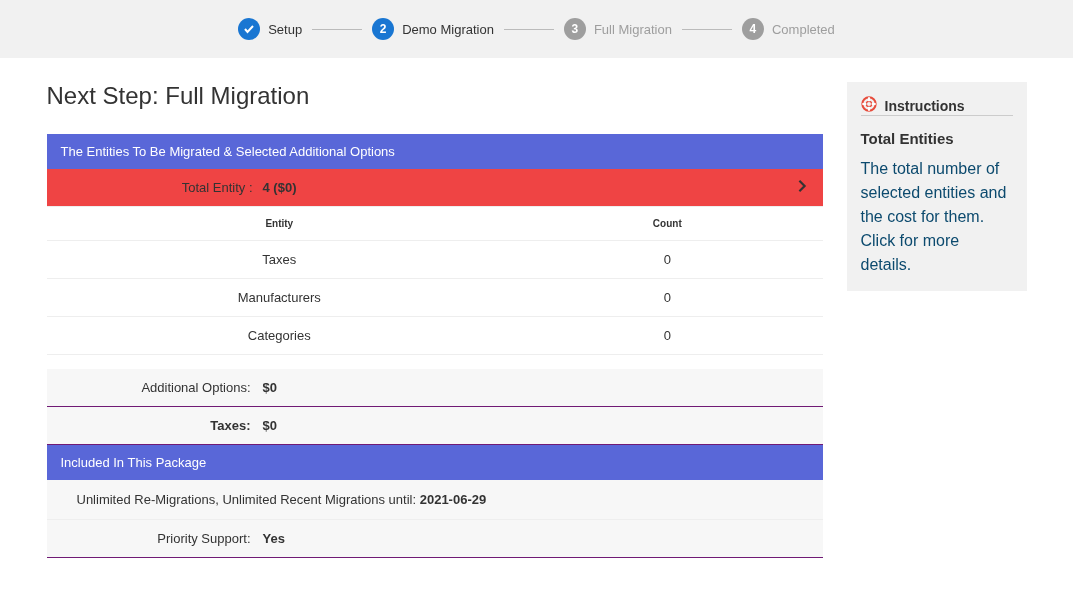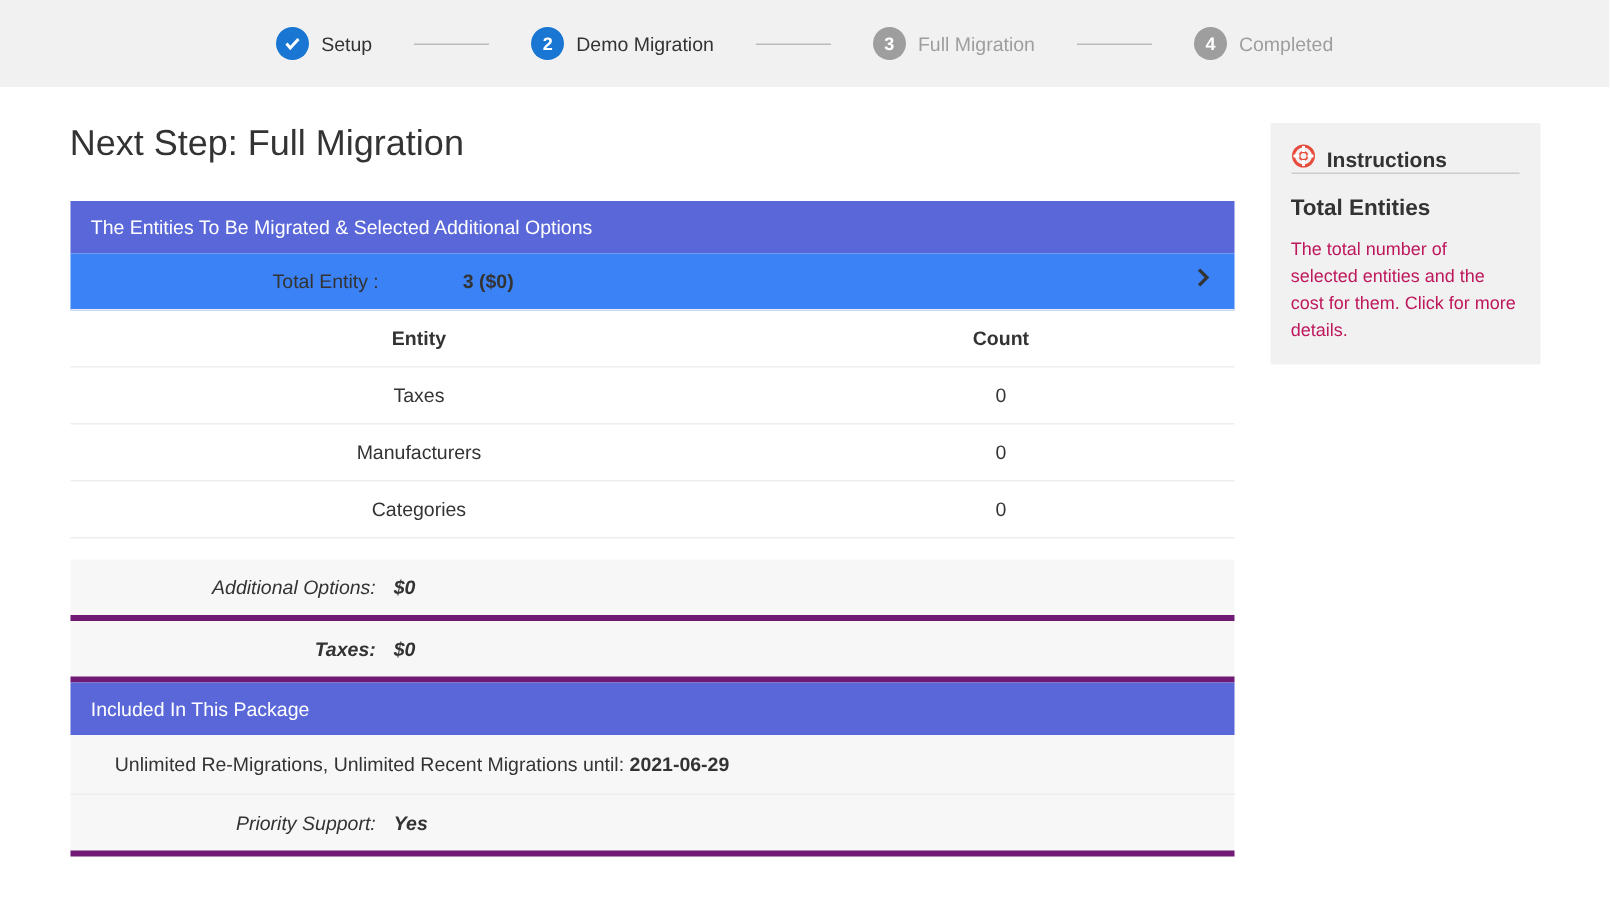--- a/index.html
+++ b/index.html
@@ -4,21 +4,21 @@
   <style>
     * { box-sizing: border-box; margin: 0; padding: 0; }
     body { font-family: Arial, sans-serif; background: #fff; color: #333; font-size: 13px; }
     
     .stepper-bar {
       background: #f1f1f1;
       padding: 18px 0;
       display: flex;
       justify-content: center;
       align-items: center;
-      gap: 28px;
+      gap: 10px;
     }
     .step {
       display: flex;
       align-items: center;
       gap: 8px;
     }
     .step-circle {
       width: 22px;
       height: 22px;
       border-radius: 50%;
@@ -62,27 +62,26 @@
     }
     
     .blue-header {
       background: #5967d8;
       color: #fff;
       padding: 10px 14px;
       font-size: 13px;
     }
     
     .summary-row {
-      background: #3b82f6;
+      background: #ef4444;
       padding: 11px 16px;
       display: flex;
       align-items: center;
       position: relative;
       border-bottom: 1px solid #eee;
-      gap: 46px;
     }
     .summary-row .label-cell {
       width: 200px;
       text-align: right;
       padding-right: 10px;
     }
     .summary-row .value-cell {
       font-weight: bold;
     }
     .chevron {
@@ -93,38 +92,37 @@
     }
     
     .entity-table {
       width: 100%;
       border-collapse: collapse;
     }
     .entity-table th {
       font-weight: bold;
       padding: 11px 0;
       border-bottom: 1px solid #eee;
-      font-size: 13px;
+      font-size: 10px;
     }
     .entity-table td {
       padding: 11px 0;
       border-bottom: 1px solid #eee;
       text-align: center;
       font-size: 13px;
     }
     .entity-table th:first-child, .entity-table td:first-child { width: 60%; }
     .entity-table th:last-child, .entity-table td:last-child { width: 40%; }
     
     .opts-row {
       background: #f7f7f7;
       padding: 11px 16px;
       display: flex;
-      border-bottom: 4px solid #701a75;
+      border-bottom: 1px solid #701a75;
       margin-top: 14px;
-      font-style: italic;
     }
     .opts-row.no-top { margin-top: 0; }
     .opts-row .label-cell {
       width: 200px;
       text-align: right;
       padding-right: 12px;
     }
     .opts-row .value-cell { font-weight: bold; }
     
     .package-body {
@@ -150,21 +148,21 @@
     .instructions-head .title {
       font-weight: bold;
       color: #333;
       font-size: 14px;
     }
     .life-ring {
       width: 16px;
       height: 16px;
     }
     .instructions-h { font-weight: bold; margin-bottom: 10px; font-size: 15px; }
-    .instructions-p { font-size: 12px; color: #be185d; line-height: 1.5; }
+    .instructions-p { font-size: 16px; color: #0c4a6e; line-height: 1.5; }
   </style>
 </head>
 <body>
 
 <div class="stepper-bar">
   <div class="step">
     <div class="step-circle done">
       <svg class="check-svg" viewBox="0 0 24 24" fill="none" stroke="#fff" stroke-width="4">
           <polyline points="4,12 9,18 20,6"></polyline>
         </svg>
@@ -189,21 +187,21 @@
 </div>
 
 <div class="page-wrap">
   <div class="main-col">
     <h1 class="page-title">Next Step: Full Migration</h1>
 
     <div class="blue-header">The Entities To Be Migrated &amp; Selected Additional Options</div>
 
     <div class="summary-row">
       <div class="label-cell">Total Entity :</div>
-      <div class="value-cell">3 ($0)</div>
+      <div class="value-cell">4 ($0)</div>
       <span class="chevron">
         <svg width="10" height="14" viewBox="0 0 10 16" fill="none" stroke="#333" stroke-width="2.5">
             <polyline points="2,2 8,8 2,14"></polyline>
           </svg>
       </span>
     </div>
 
     <table class="entity-table">
       <thead>
         <tr>

